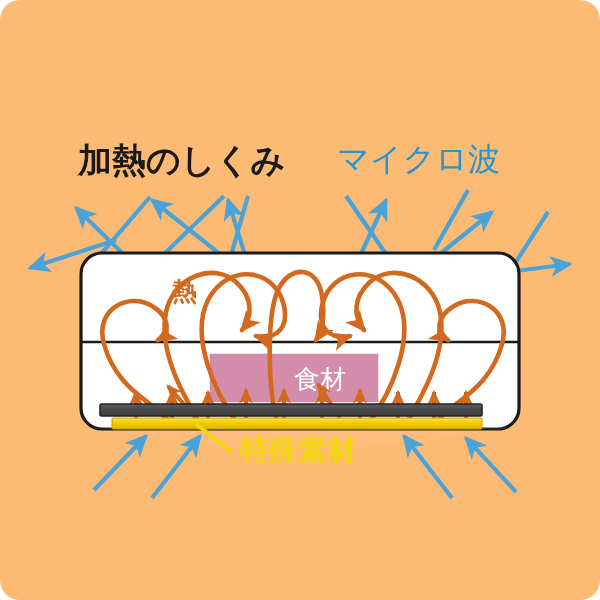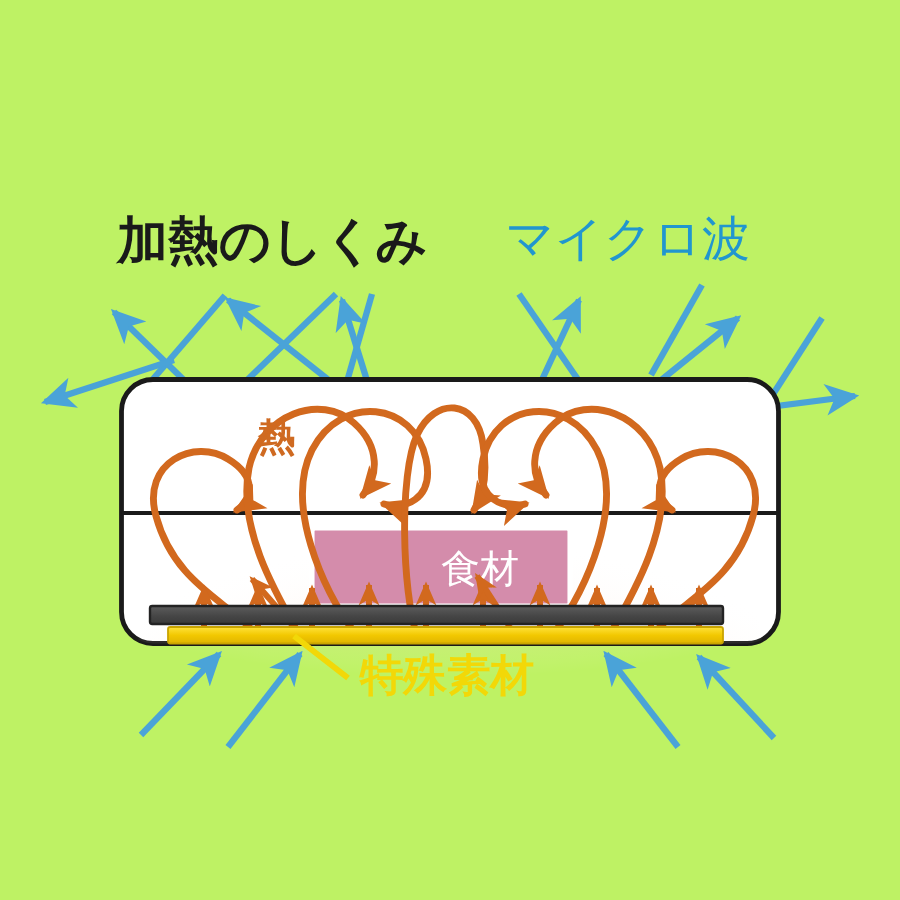--- a/index.html
+++ b/index.html
@@ -10,21 +10,22 @@
   body {
     width: 600px;
     height: 600px;
     font-family: "Liberation Sans", "DejaVu Sans", sans-serif;
     overflow: hidden;
   }
   #diagram-root {
     position: relative;
     width: 600px;
     height: 600px;
-    background: #bef264;
+    background: #fdba74;
+    border-radius: 20px;
   }
   svg.stage {
     position: absolute;
     left: 0;
     top: 0;
     width: 600px;
     height: 600px;
     display: block;
   }
   .title-black {

